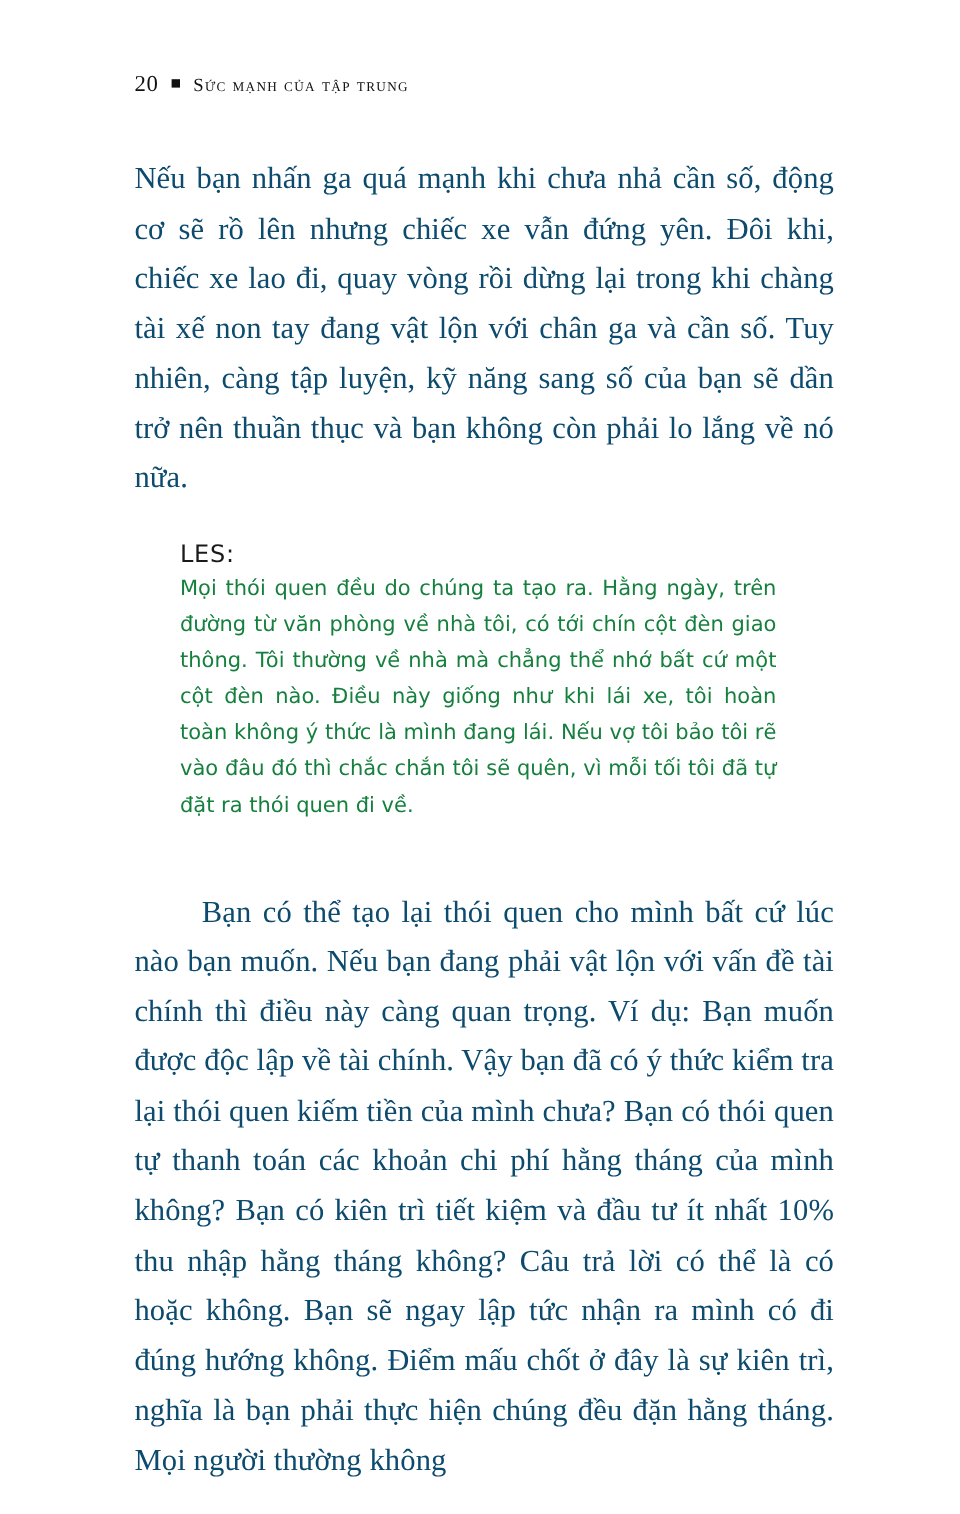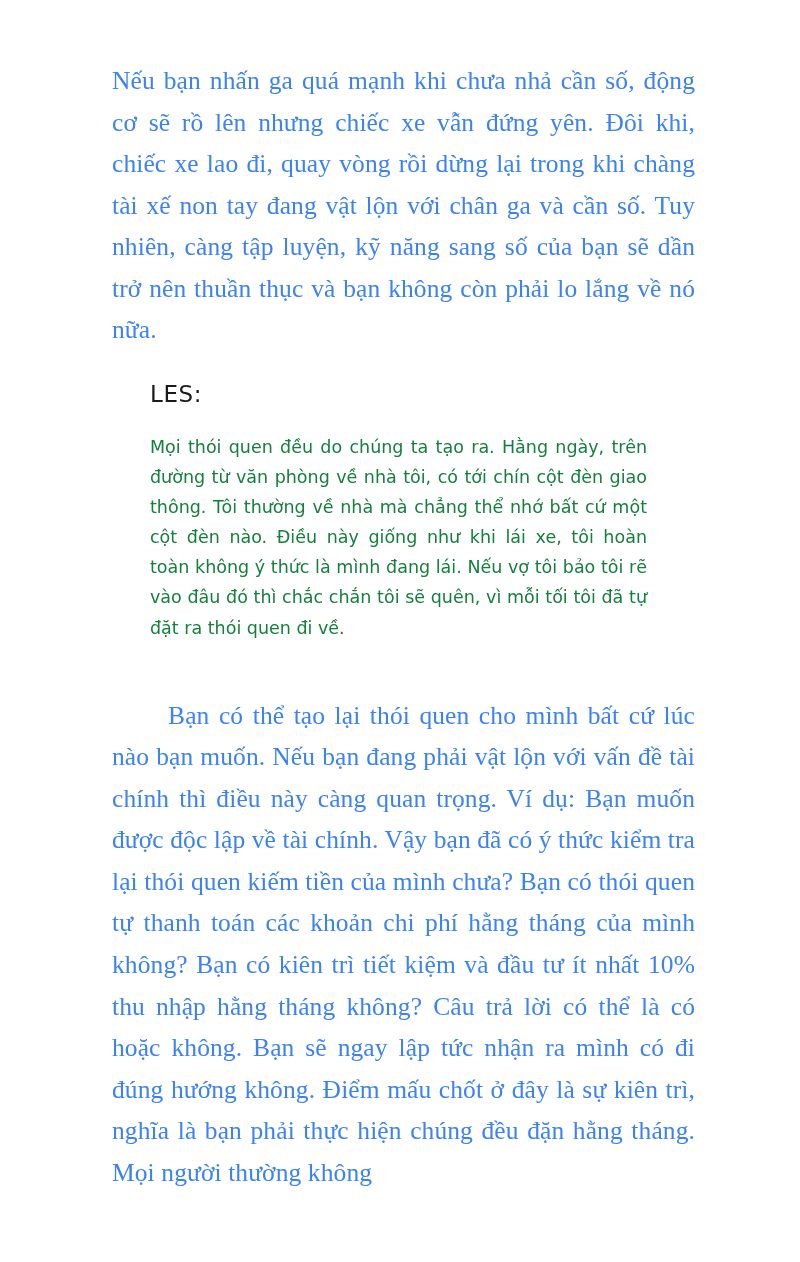--- a/index.html
+++ b/index.html
@@ -49,53 +49,58 @@
   }
   .head-title::first-letter {
     text-transform: uppercase;
   }
   p.body-par {
     margin: 0;
     font-size: 25.5px;
     line-height: 1.63;
     text-align: justify;
     text-justify: inter-word;
-    color: #3b82f6;
+    color: #0c4a6e;
     letter-spacing: 0.1px;
   }
   p.body-par.indent {
     text-indent: 2.2em;
   }
   .quote-block {
     margin: 30px 0 30px 0;
     padding: 0 48px 0 38px;
     font-family: "DejaVu Sans", sans-serif;
   }
   .quote-speaker {
-    font-size: 23px;
+    font-size: 20px;
     letter-spacing: 0.6px;
     color: #1a1a1a;
-    margin-bottom: 25px;
+    margin-bottom: 3px;
   }
   .quote-text {
     font-size: 17.5px;
     line-height: 1.72;
     text-align: justify;
     text-justify: inter-word;
     color: #15803d;
   }
   .gap-after-quote {
     height: 22px;
   }
 </style>
 </head>
 <body>
 
 <div class="page">
 
+  <div class="running-head">
+    <span class="folio">20</span>
+    <span class="head-bullet"></span>
+    <span class="head-title">Sức mạnh của tập trung</span>
+  </div>
 
   <p class="body-par">Nếu bạn nhấn ga quá mạnh khi chưa nhả cần số, động cơ sẽ rồ lên nhưng chiếc xe vẫn đứng yên. Đôi khi, chiếc xe lao đi, quay vòng rồi dừng lại trong khi chàng tài xế non tay đang vật lộn với chân ga và cần số. Tuy nhiên, càng tập luyện, kỹ năng sang số của bạn sẽ dần trở nên thuần thục và bạn không còn phải lo lắng về nó nữa.</p>
 
   <div class="quote-block">
     <div class="quote-speaker">LES:</div>
     <div class="quote-text">Mọi thói quen đều do chúng ta tạo ra. Hằng ngày, trên đường từ văn phòng về nhà tôi, có tới chín cột đèn giao thông. Tôi thường về nhà mà chẳng thể nhớ bất cứ một cột đèn nào. Điều này giống như khi lái xe, tôi hoàn toàn không ý thức là mình đang lái. Nếu vợ tôi bảo tôi rẽ vào đâu đó thì chắc chắn tôi sẽ quên, vì mỗi tối tôi đã tự đặt ra thói quen đi về.</div>
   </div>
 
   <div class="gap-after-quote"></div>
 

